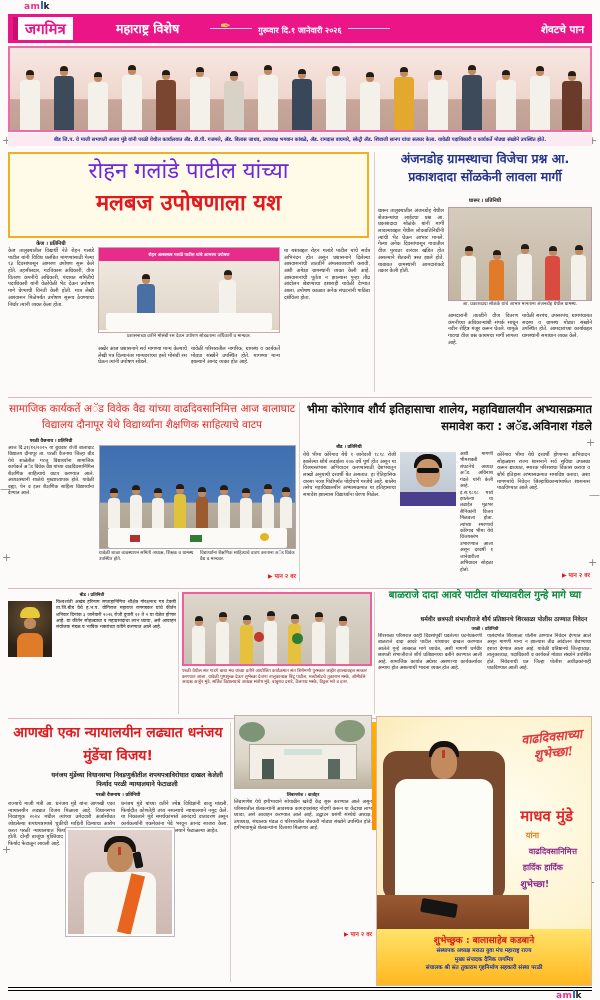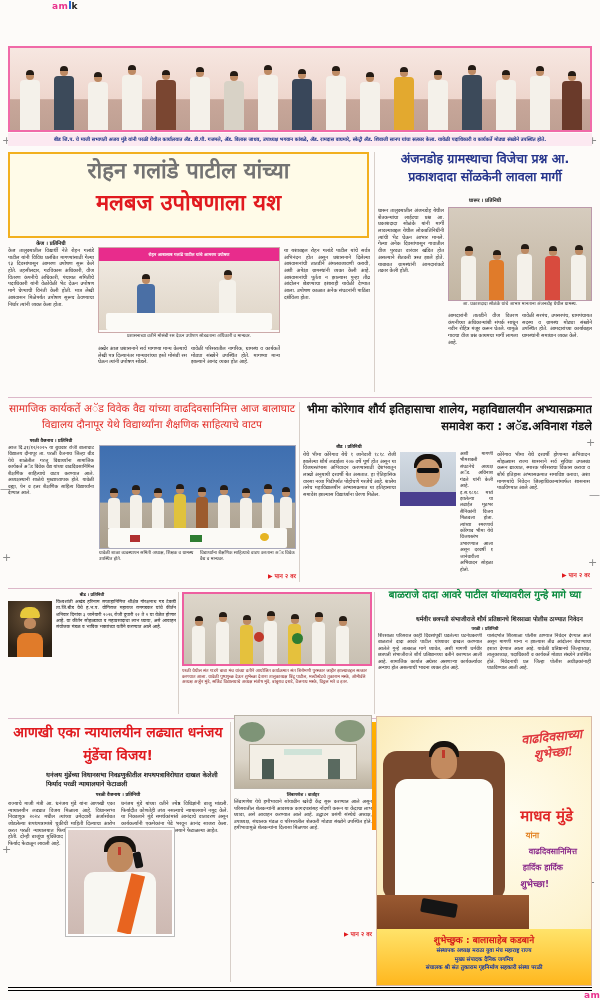--- a/index.html
+++ b/index.html
@@ -13,45 +13,45 @@
   .hline{position:absolute;height:0;border-top:1px solid #dcb8c9;}
   
   .masthead{left:8px;top:14px;width:584px;height:29px;background:#ec1587;}
   .nameplate{position:absolute;left:5px;top:3px;background:#fff;padding:1px 7px 2px 7px;
              font-size:15px;font-weight:bold;color:#ec1587;border-left:5px solid #c70f6e;}
   .edition{position:absolute;left:108px;top:6px;font-size:12.5px;font-weight:bold;color:#fff;}
   .quill{position:absolute;left:212px;top:4px;font-size:13px;color:#e8d44e;}
   .datewrap{position:absolute;left:0;right:0;top:10px;text-align:center;font-size:8px;color:#fff;font-weight:bold;}
   .dash{display:inline-block;width:42px;border-top:1.5px solid #f9c6e0;vertical-align:middle;margin:0 6px 2px 6px;overflow:hidden;height:2px;color:transparent;}
   .pagelabel{position:absolute;right:8px;top:8px;font-size:10.5px;font-weight:bold;color:#fff;}
-  .brand{font-size:9px;font-weight:bold;letter-spacing:.5px;margin-left:28px;}
+  .brand{font-size:9px;font-weight:bold;letter-spacing:.5px;}
   .brand .la{color:#e9328d;} .brand .bar{display:inline-block;width:2px;height:8px;background:#2a6bd4;margin:0 .5px;} .brand .lb{color:#222;}
   
   .photo{position:relative;overflow:hidden;}
   .fig{position:absolute;border-radius:4px 4px 0 0;background:#f4f1ea;}
   .fig::before{content:"";position:absolute;top:-8px;left:50%;transform:translateX(-50%);
                width:8px;height:8px;border-radius:50%;background:#bd8a63;}
   .fig::after{content:"";position:absolute;top:-10px;left:50%;transform:translateX(-50%);
               width:8px;height:5px;border-radius:5px 5px 0 0;background:#241b14;}
   .topphoto{left:8px;top:46px;width:584px;height:86px;border:2px solid #f06aa8;box-sizing:border-box;
             background:linear-gradient(#f7e7e1 0%,#eed6cd 62%,#c8a79a 63%,#bfa093 100%);}
   .topcap{left:8px;top:133px;width:584px;height:13px;background:#fce9f1;font-size:5px;line-height:13px;
           color:#1b2f86;text-align:center;font-weight:bold;overflow:hidden;white-space:nowrap;}
   
   .hbox{position:absolute;left:0;top:2px;width:357px;height:82px;background:#fffbe8;border:2.5px solid #f2b01e;
         text-align:center;overflow:hidden;}
-  .hbox .l1{font-size:22px;font-weight:bold;color:#737373;line-height:1.55;}
+  .hbox .l1{font-size:22px;font-weight:normal;color:#6d28d9;line-height:1.55;}
   .hbox .l2{font-size:22px;font-weight:bold;color:#e11a1f;line-height:1.4;}
   .head-blue{font-size:12.5px;font-weight:bold;color:#26358c;text-align:center;line-height:1.45;overflow:hidden;}
   .head-red{font-size:10.5px;font-weight:normal;color:#e22a24;text-align:center;line-height:1.5;overflow:hidden;}
   .head-blk{font-size:11.5px;font-weight:bold;color:#151515;text-align:right;line-height:1.5;overflow:hidden;}
   .head-grn{font-size:10px;font-weight:bold;color:#0a8a3e;text-align:center;line-height:1.35;overflow:hidden;}
   .head-pur{font-size:9.8px;font-weight:bold;color:#a8288f;text-align:center;line-height:1.45;overflow:hidden;}
   .head-red-big{font-size:14px;font-weight:bold;color:#e01a1f;text-align:center;line-height:1.65;overflow:hidden;}
-  .subhead{font-size:6.4px;font-weight:bold;color:#222;text-align:left;line-height:1.4;overflow:hidden;margin-left:38px;}
+  .subhead{font-size:6.4px;font-weight:bold;color:#222;text-align:center;line-height:1.4;overflow:hidden;margin-left:38px;}
   .cap{font-size:4.5px;line-height:1.3;color:#2b2b2b;overflow:hidden;}
   .more{text-align:right;font-size:6px;font-weight:bold;color:#e01a1f;margin-top:2px;}
   .more .ar{color:#e01a1f;font-size:6px;}
   .banner{height:13px;background:#e82c8c;color:#fff;font-size:4.4px;line-height:13px;text-align:center;
           font-weight:bold;overflow:hidden;white-space:nowrap;}
   .scene{position:relative;overflow:hidden;}
   .tablecloth{position:absolute;bottom:0;left:4%;right:4%;height:17px;background:#fbfaf6;border-radius:2px;}
   .portrait{float:left;width:56px;height:54px;margin:1px 4px 2px 0;position:relative;overflow:hidden;
             background:linear-gradient(#d3dbe4,#b9c3cd);}
   .saint{float:left;width:44px;height:56px;margin:2px 4px 1px 0;position:relative;overflow:hidden;
@@ -81,20 +81,29 @@
   <span class="crop abs" style="left:2px;top:553px">+</span>
   <span class="crop abs" style="left:589px;top:490px">—</span>
   <span class="crop abs" style="left:588px;top:558px">+</span>
   <span class="crop abs" style="left:2px;top:845px">+</span>
   <span class="crop abs" style="left:586px;top:878px">+</span>
 
   <div class="brand abs" style="left:24px;top:1px">
     <span class="la">am</span><span class="bar"></span><span class="lb">k</span>
   </div>
 
+  <div class="masthead abs">
+    <div class="nameplate">जगमित्र</div>
+    <div class="edition">महाराष्ट्र विशेष</div>
+    <div class="quill">✒</div>
+    <div class="datewrap">
+      <span class="dash"></span><span>गुरूवार दि.१ जानेवारी २०२६</span><span class="dash"></span>
+    </div>
+    <div class="pagelabel">शेवटचे पान</div>
+  </div>
 
   <div class="topphoto abs photo">
     <div class="fig" style="left:10px;bottom:0;width:20px;height:50px"></div>
     <div class="fig" style="left:44px;bottom:0;width:20px;height:54px;background:#3c4a5a"></div>
     <div class="fig" style="left:78px;bottom:0;width:20px;height:48px"></div>
     <div class="fig" style="left:112px;bottom:0;width:20px;height:55px"></div>
     <div class="fig" style="left:146px;bottom:0;width:20px;height:50px;background:#7a4631"></div>
     <div class="fig" style="left:180px;bottom:0;width:20px;height:53px"></div>
     <div class="fig" style="left:214px;bottom:0;width:20px;height:49px;background:#d8d2c6"></div>
     <div class="fig" style="left:248px;bottom:0;width:20px;height:55px"></div>

